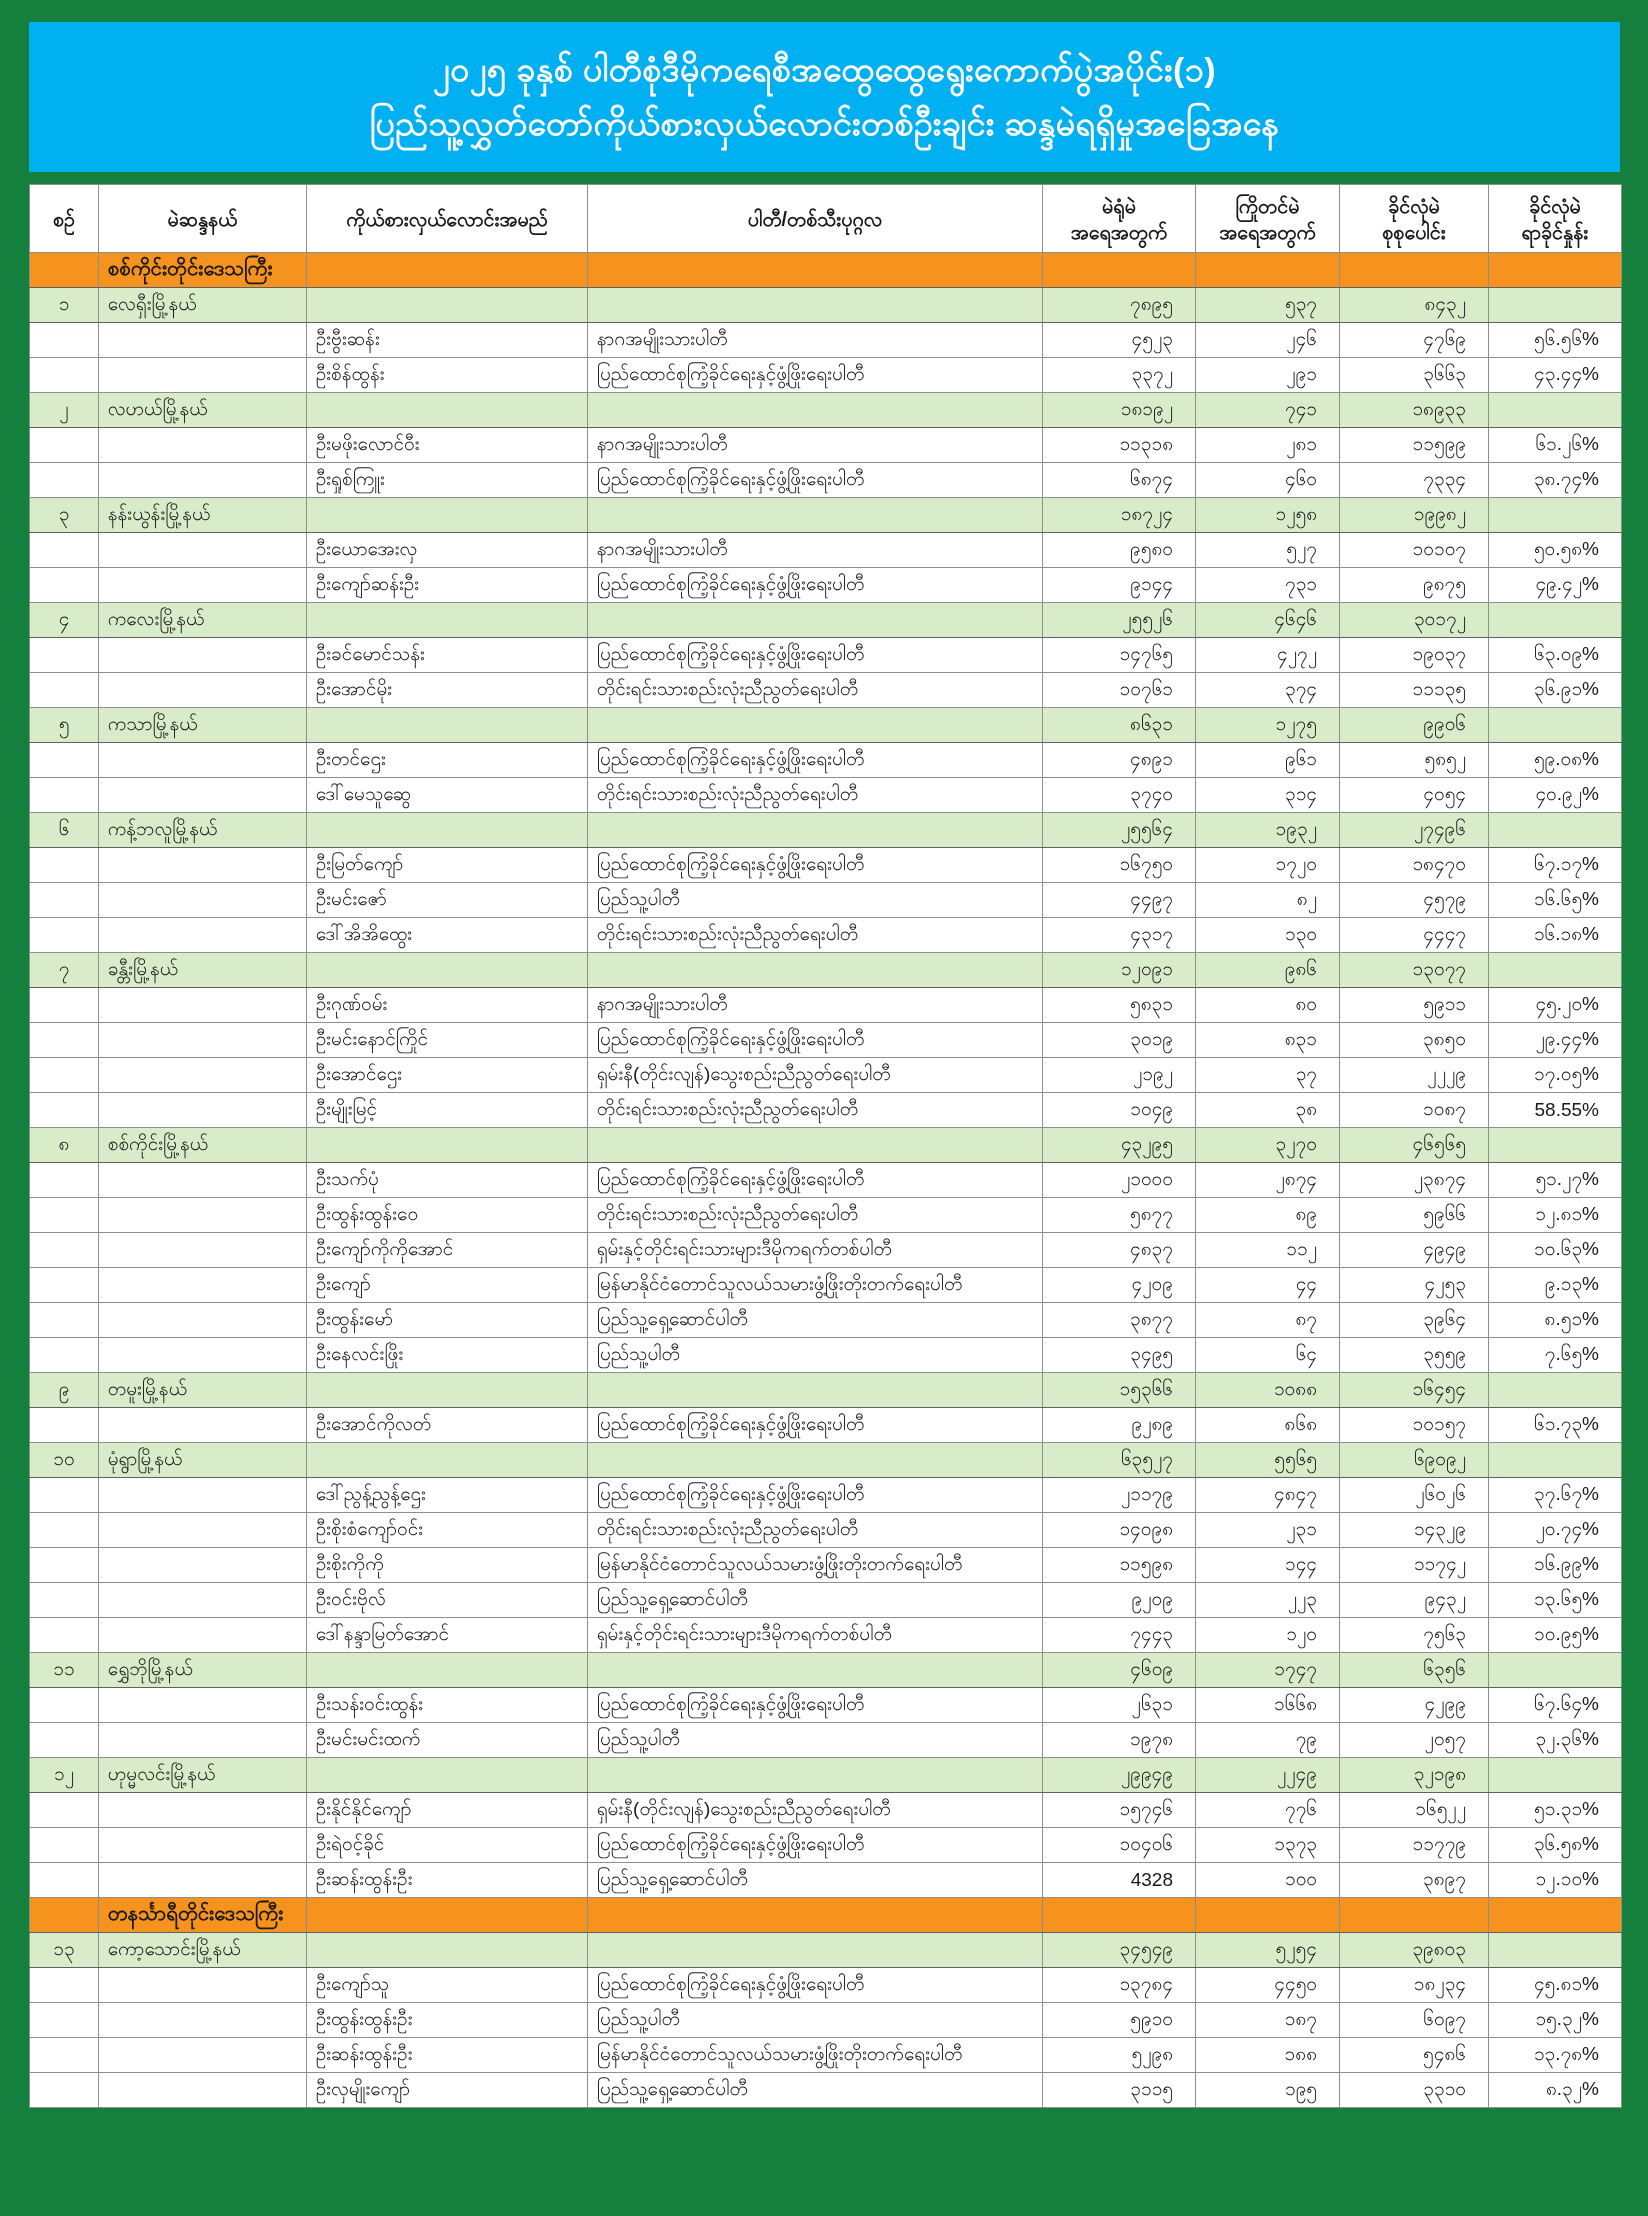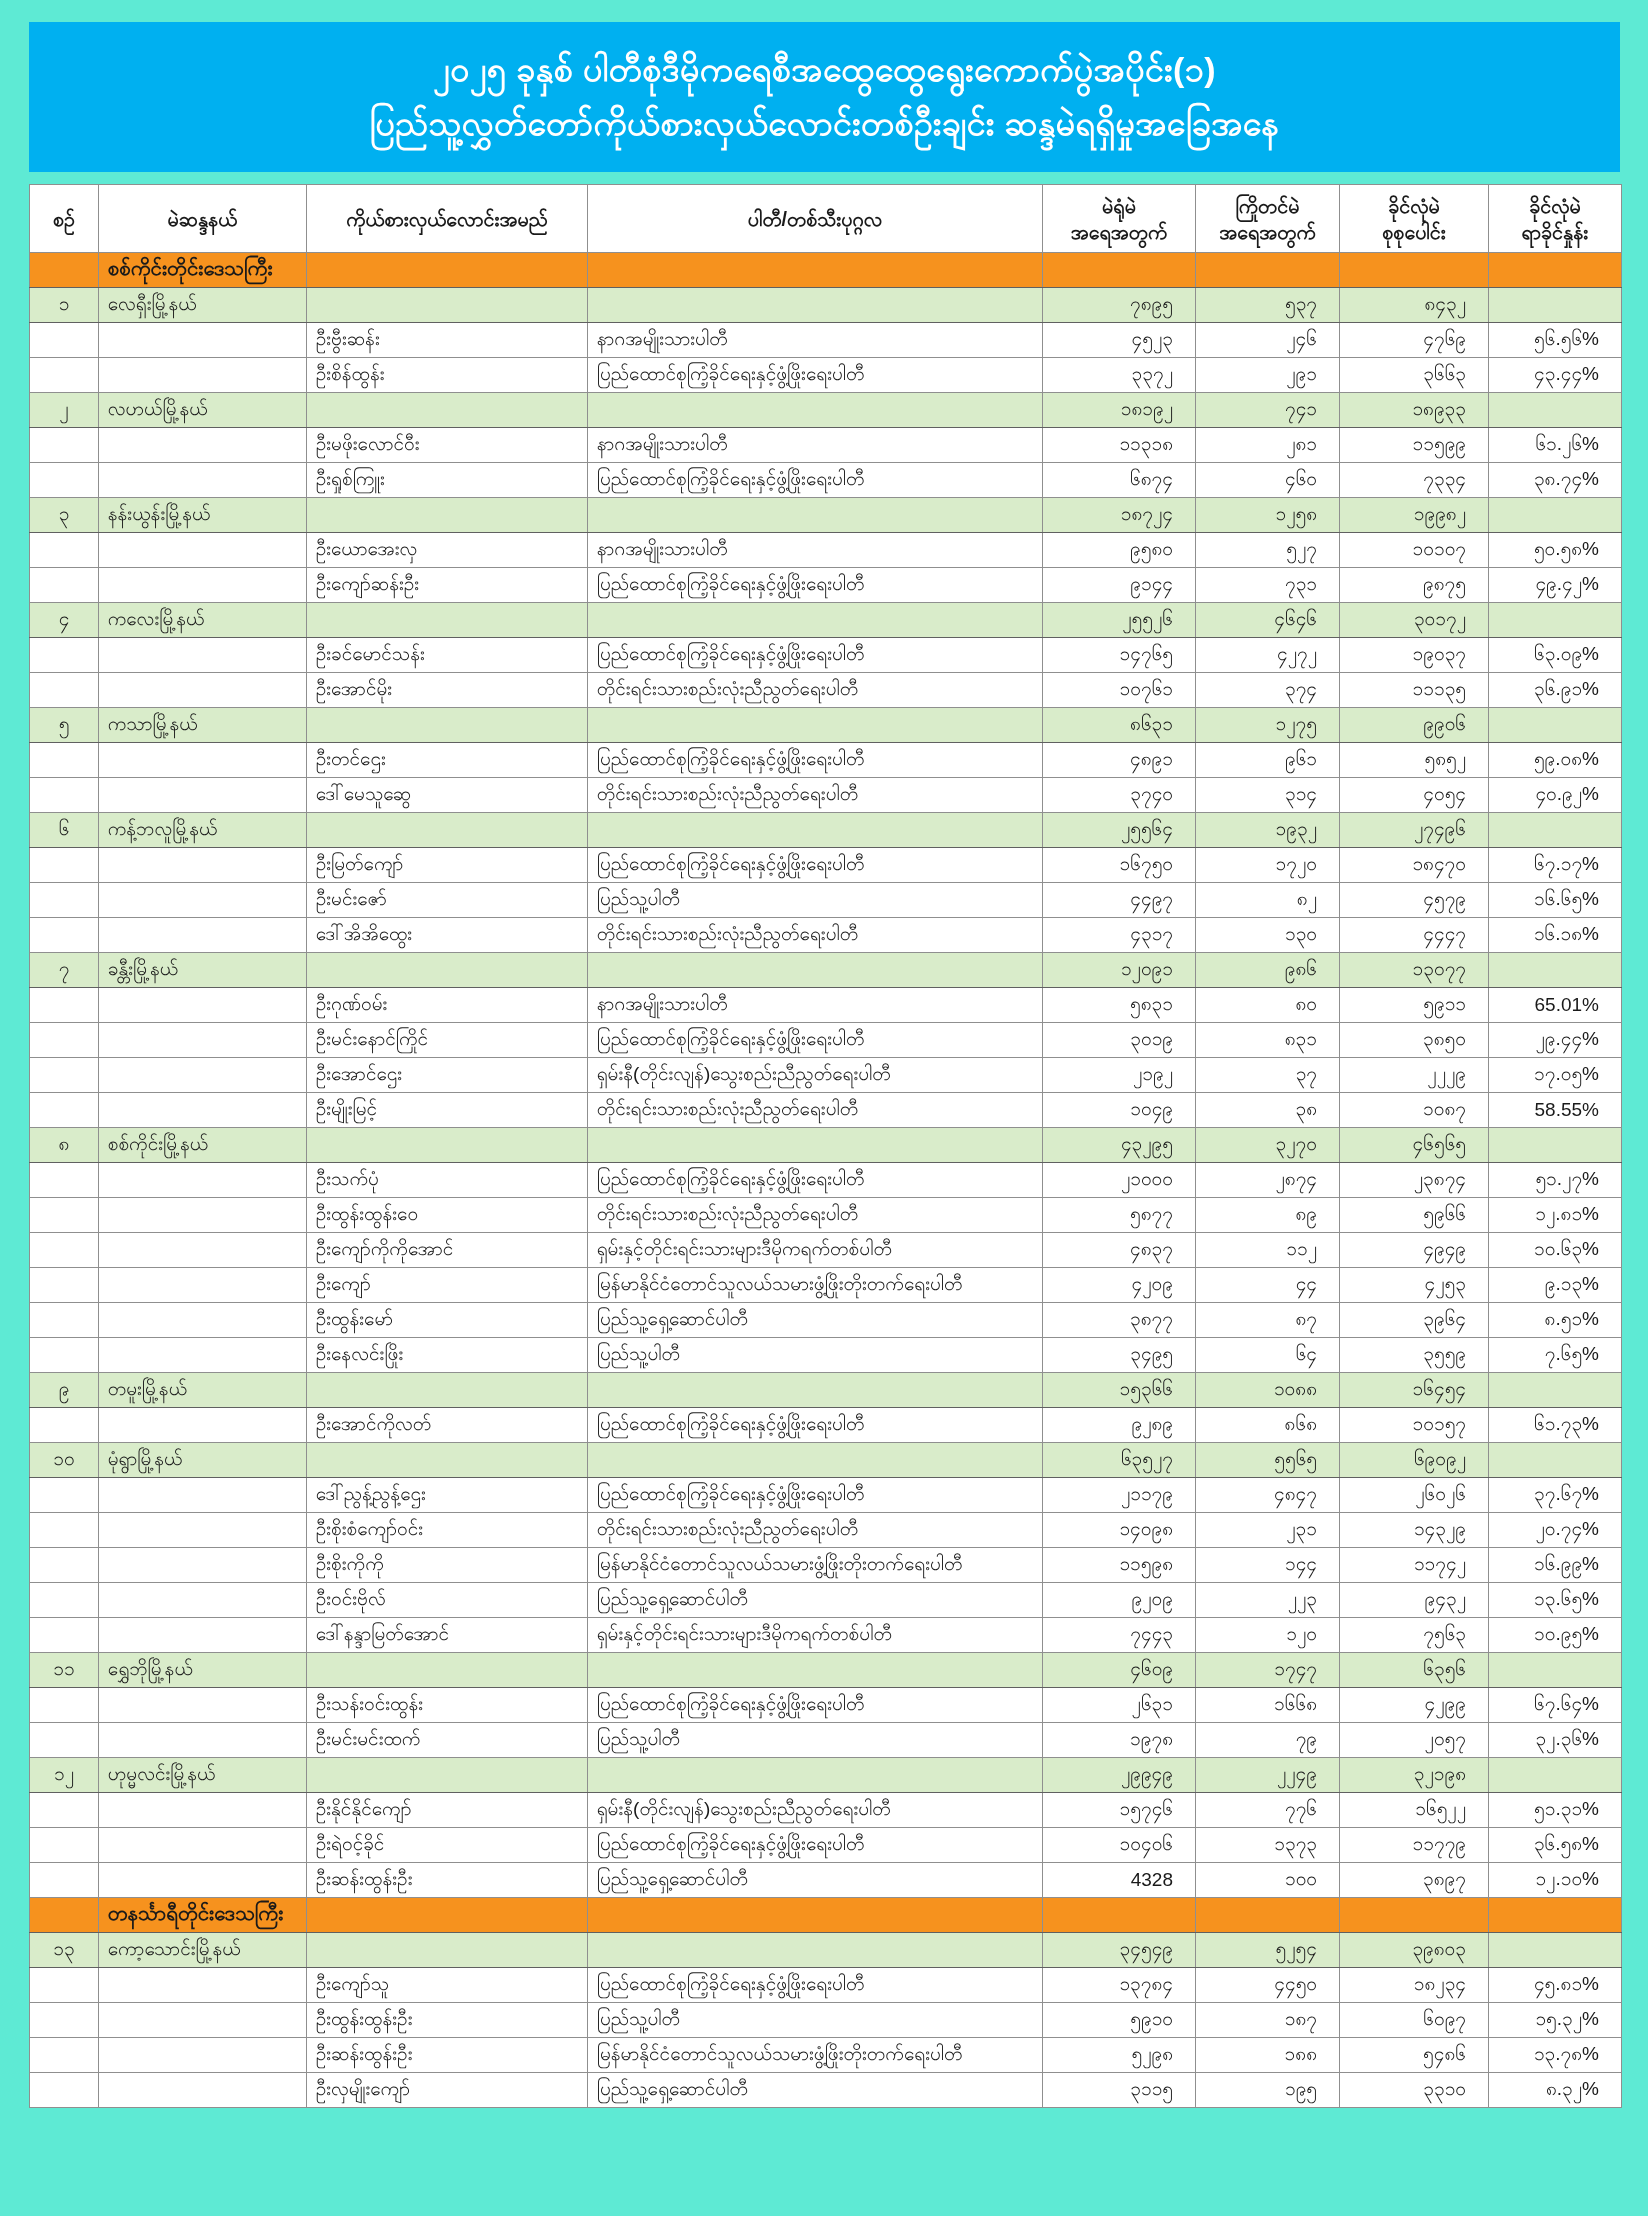--- a/index.html
+++ b/index.html
@@ -5,21 +5,21 @@
   html, body {
     margin: 0;
     padding: 0;
     background: #ffffff;
     width: 1649px;
     font-family: "Liberation Sans", sans-serif;
   }
   .page {
     width: 1649px;
     height: 2216px;
-    background: #5eead4;
+    background: #15803d;
     overflow: hidden;
   }
   .banner {
     margin: 22px 29px 11.7px 29px;
     background: #00b0f0;
     color: #ffffff;
     text-align: center;
     padding: 20.4px 7.3px 22px 7.3px;
   }
   .banner .line {
@@ -321,21 +321,21 @@
           <td class="n"></td>
         </tr>
         <tr class="row-candidate">
           <td class="c"></td>
           <td class="l"></td>
           <td class="l">ဦးဂုဏ်ဝမ်း</td>
           <td class="l">နာဂအမျိုးသားပါတီ</td>
           <td class="n">၅၈၃၁</td>
           <td class="n">၈၀</td>
           <td class="n">၅၉၁၁</td>
-          <td class="n">65.01%</td>
+          <td class="n">၄၅.၂၀%</td>
         </tr>
         <tr class="row-candidate">
           <td class="c"></td>
           <td class="l"></td>
           <td class="l">ဦးမင်းနောင်ကြိုင်</td>
           <td class="l">ပြည်ထောင်စုကြံ့ခိုင်ရေးနှင့်ဖွံ့ဖြိုးရေးပါတီ</td>
           <td class="n">၃၀၁၉</td>
           <td class="n">၈၃၁</td>
           <td class="n">၃၈၅၀</td>
           <td class="n">၂၉.၄၄%</td>

